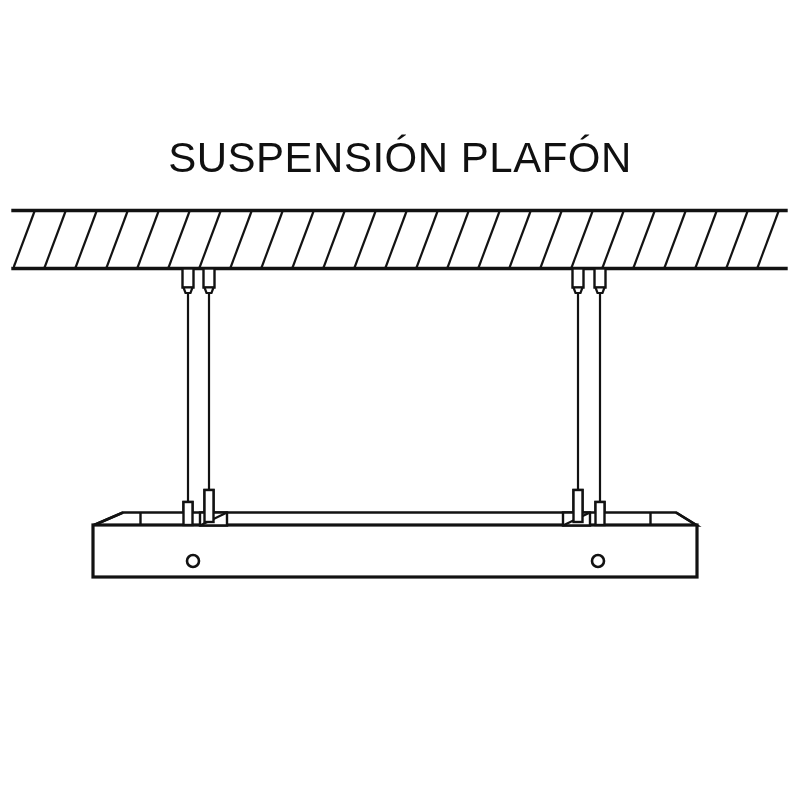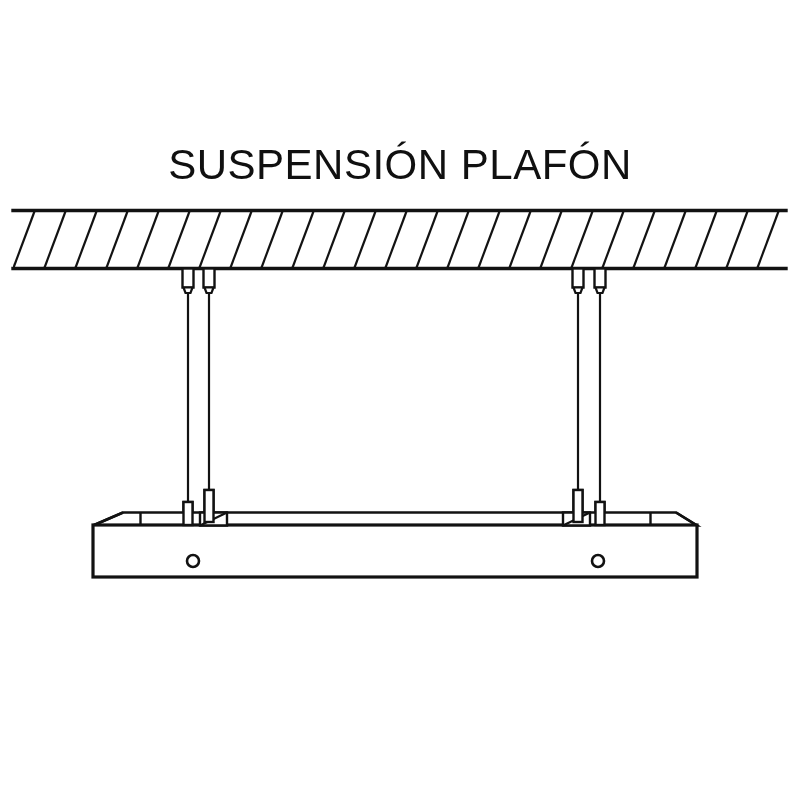--- a/index.html
+++ b/index.html
@@ -14,21 +14,21 @@
   #page {
     position: relative;
     width: 800px;
     height: 800px;
     background: #ffffff;
     overflow: hidden;
   }
   #drawing-title {
     position: absolute;
     left: 0;
-    top: 141px;
+    top: 134px;
     width: 800px;
     text-align: center;
     font-family: "Liberation Sans", sans-serif;
     font-size: 42px;
     font-weight: 400;
     letter-spacing: 0.5px;
     color: #101010;
     white-space: nowrap;
     user-select: none;
   }

